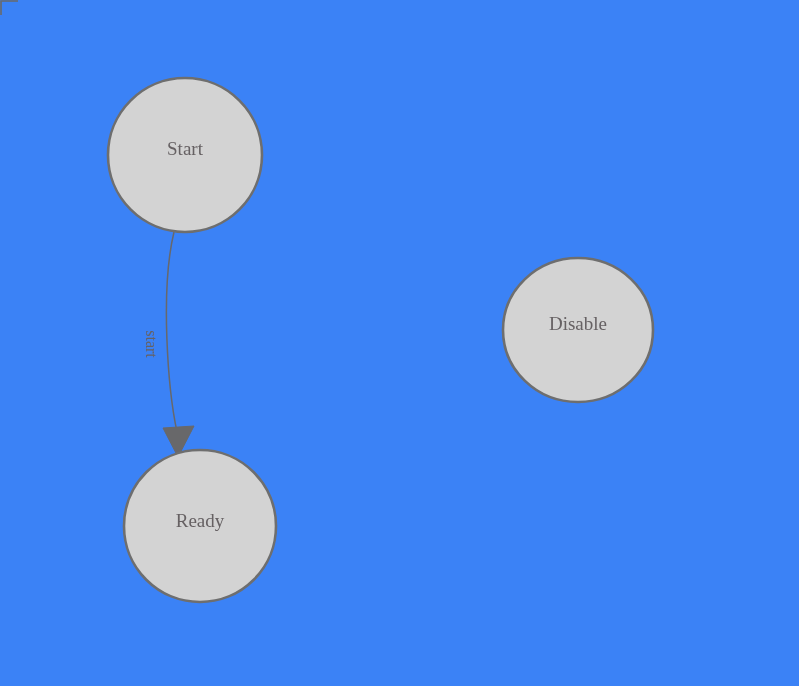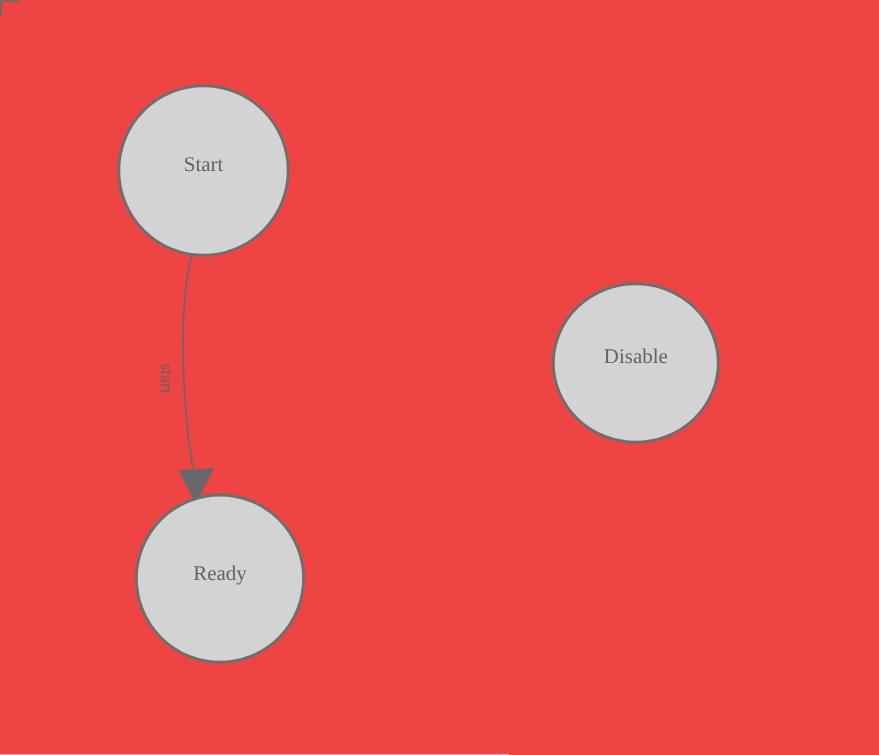--- a/index.html
+++ b/index.html
@@ -10,21 +10,21 @@
   body {
     width: 799px;
     height: 686px;
     font-family: "Liberation Serif", "DejaVu Serif", serif;
     overflow: hidden;
   }
   #canvas {
     position: relative;
     width: 799px;
     height: 686px;
-    background: #ef4444;
+    background: #3b82f6;
   }
   #graph-svg {
     position: absolute;
     left: 0;
     top: 0;
     width: 799px;
     height: 686px;
   }
   .node-circle {
     fill: #d3d3d3;

